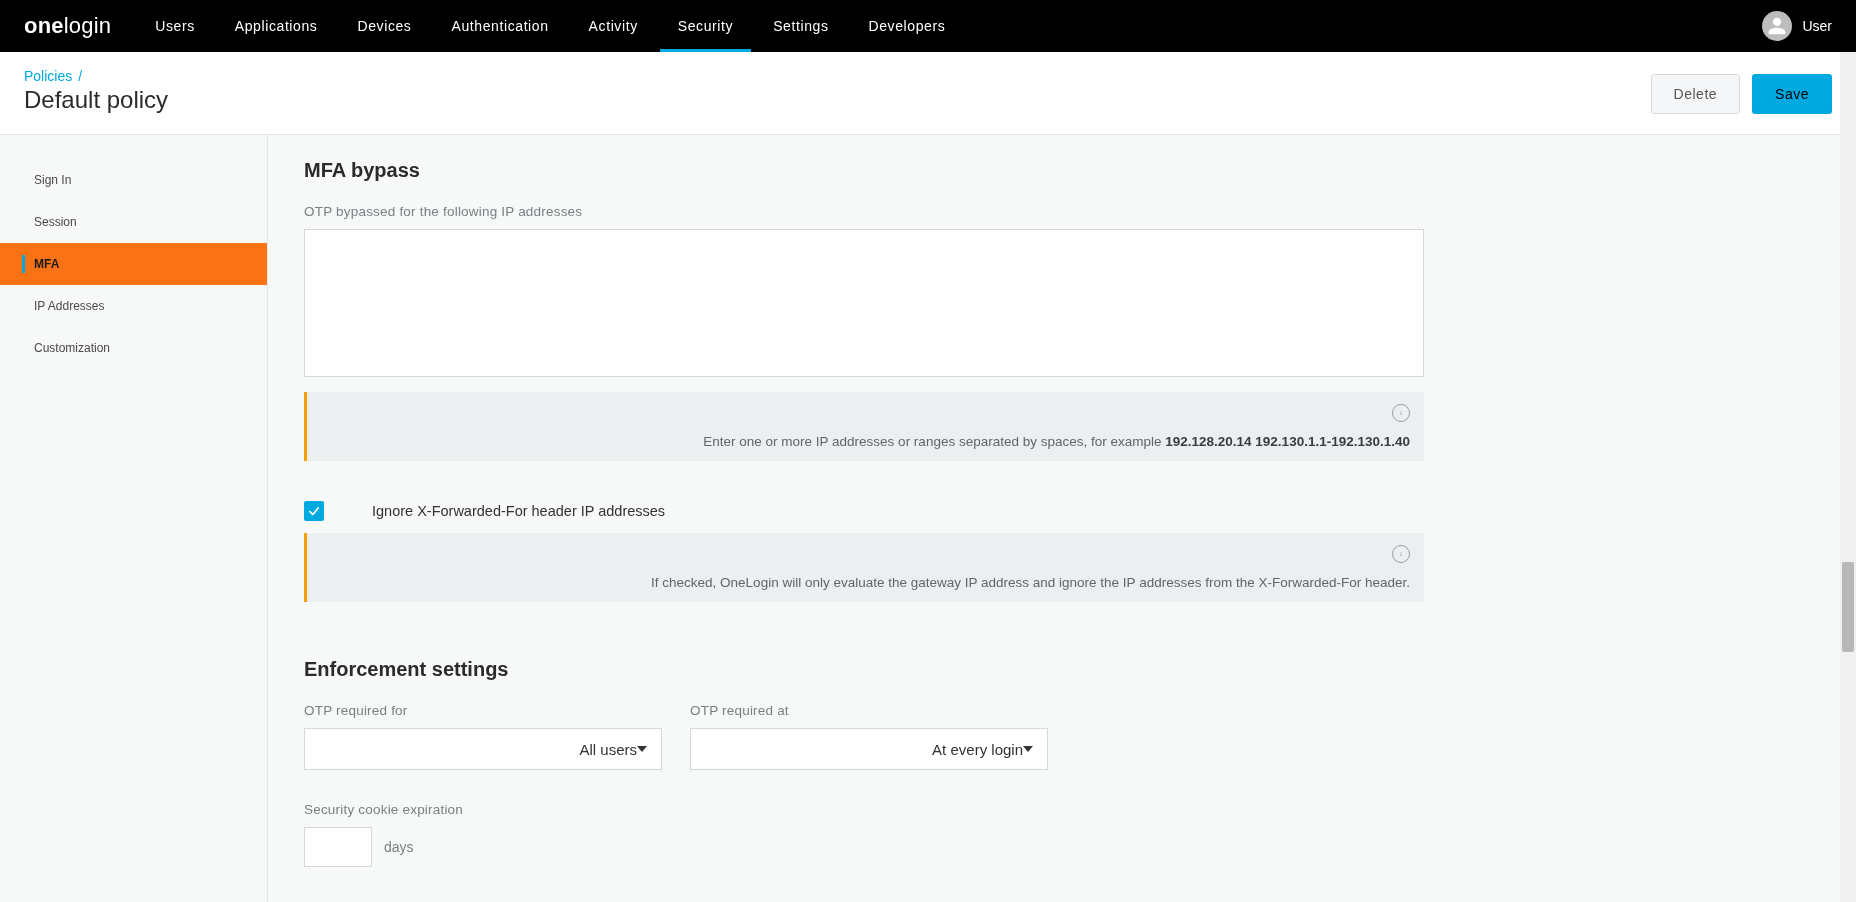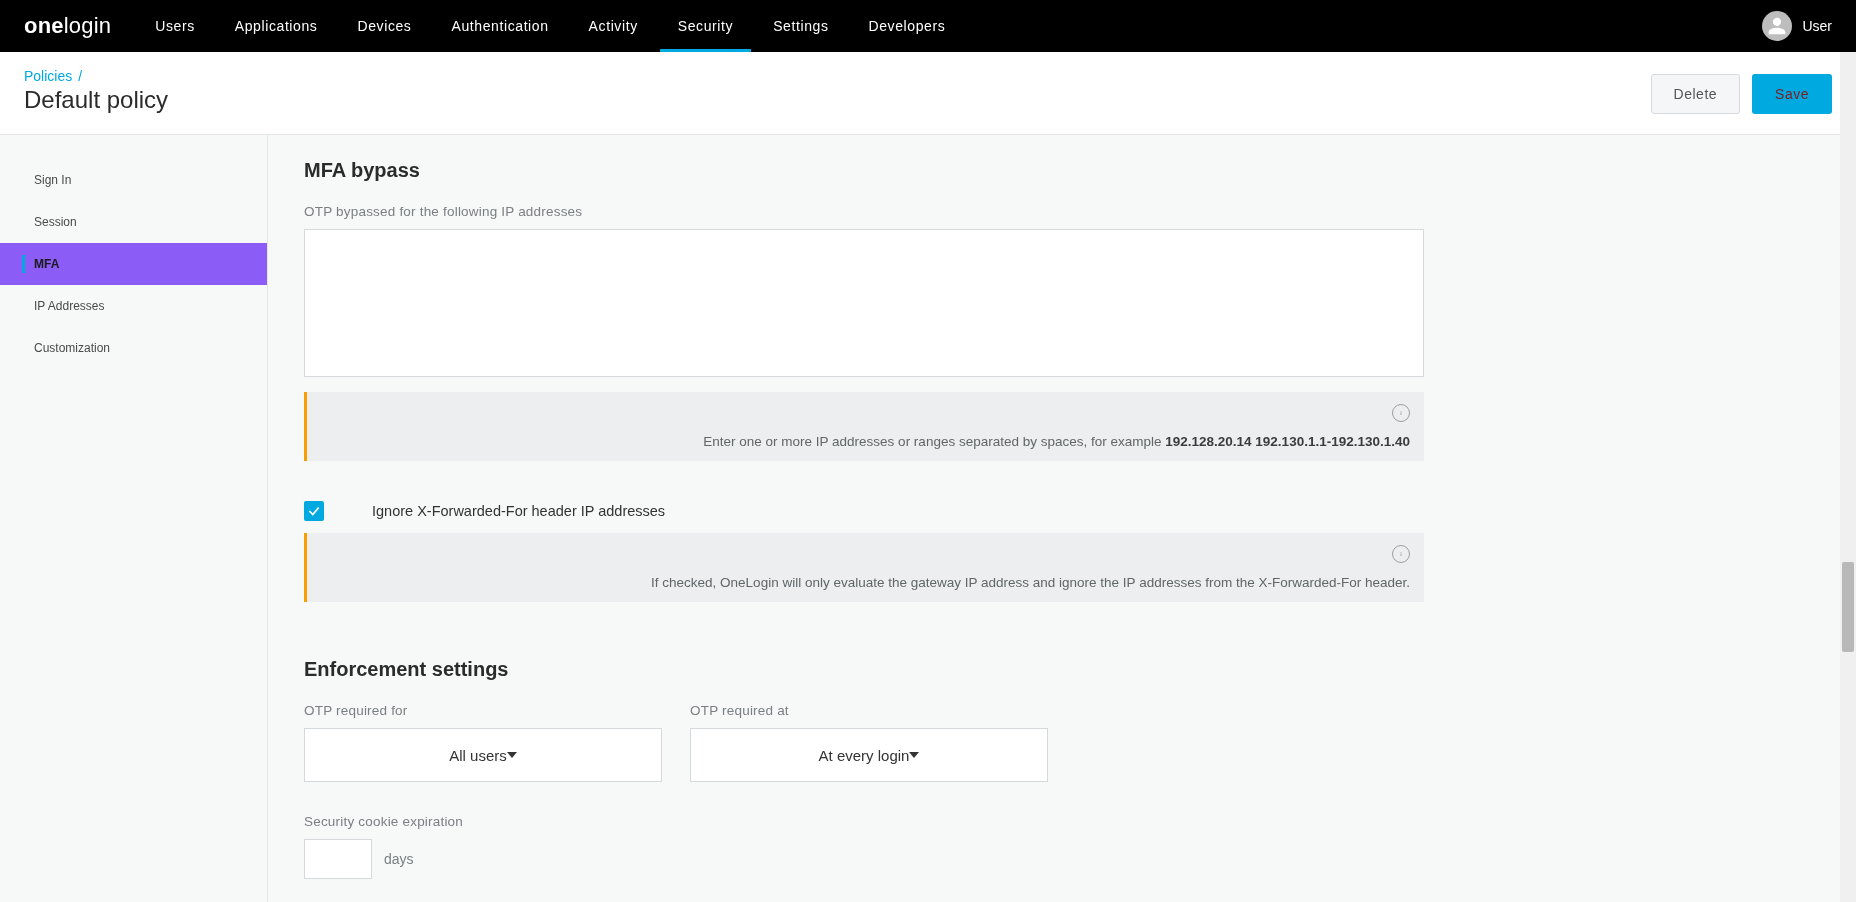--- a/index.html
+++ b/index.html
@@ -73,40 +73,40 @@
   .breadcrumb .sep { color: #00a9e0; padding: 0 2px; }
   .page-title { font-size: 24px; font-weight: 400; color: #2b2b2b; margin-top: 2px; }
   .header-actions { display: flex; gap: 12px; align-items: center; }
   .btn {
     display: inline-flex; align-items: center; justify-content: center;
     height: 40px; padding: 0 22px; border-radius: 3px;
     font-size: 14px; letter-spacing: 0.5px; cursor: pointer;
     border: 1px solid transparent;
   }
   .btn-secondary { background: #f5f6f7; border-color: #d6d9db; color: #555; }
-  .btn-primary   { background: #00a9e0; color: #7f1d1d; }
+  .btn-primary   { background: #00a9e0; color: #000000; }
 
   
   .body-wrap { display: flex; min-height: calc(100% - 52px - 78px); }
   .sidebar {
     width: 268px;
     background: #f7f8f8;
     border-right: 1px solid #e3e5e6;
     padding-top: 24px;
   }
   .side-item {
     display: block;
     padding: 14px 18px 14px 34px;
     font-size: 12px;
     color: #4a4a4a;
     cursor: pointer;
     position: relative;
   }
   .side-item.active {
-    background: #8b5cf6;
+    background: #f97316;
     font-weight: 700;
     color: #1a1a1a;
   }
   .side-item.active::before {
     content: "";
     position: absolute;
     left: 22px; top: 12px; bottom: 12px;
     width: 3px; background: #00a9e0;
   }
 
@@ -167,23 +167,23 @@
     display: flex; align-items: center; justify-content: center;
     cursor: pointer;
   }
   .checkbox svg { width: 14px; height: 14px; stroke: #fff; stroke-width: 3; fill: none; }
   .checkbox-label { font-size: 14.5px; color: #333; margin-left: 36px; }
 
   .enforcement { margin-top: 56px; }
   .dropdown-row { display: flex; gap: 28px; margin-top: 6px; }
   .dropdown-col { width: 358px; }
   .select {
-    width: 100%; height: 54px;
+    width: 100%; height: 42px;
     border: 1px solid #d6d9db; background: #fff;
-    display: flex; align-items: center; justify-content: center;
+    display: flex; align-items: center; justify-content: flex-end;
     padding: 0 14px; cursor: pointer;
     font-size: 15px; color: #333;
   }
   .caret {
     width: 0; height: 0;
     border-left: 5px solid transparent;
     border-right: 5px solid transparent;
     border-top: 6px solid #333;
   }
 

